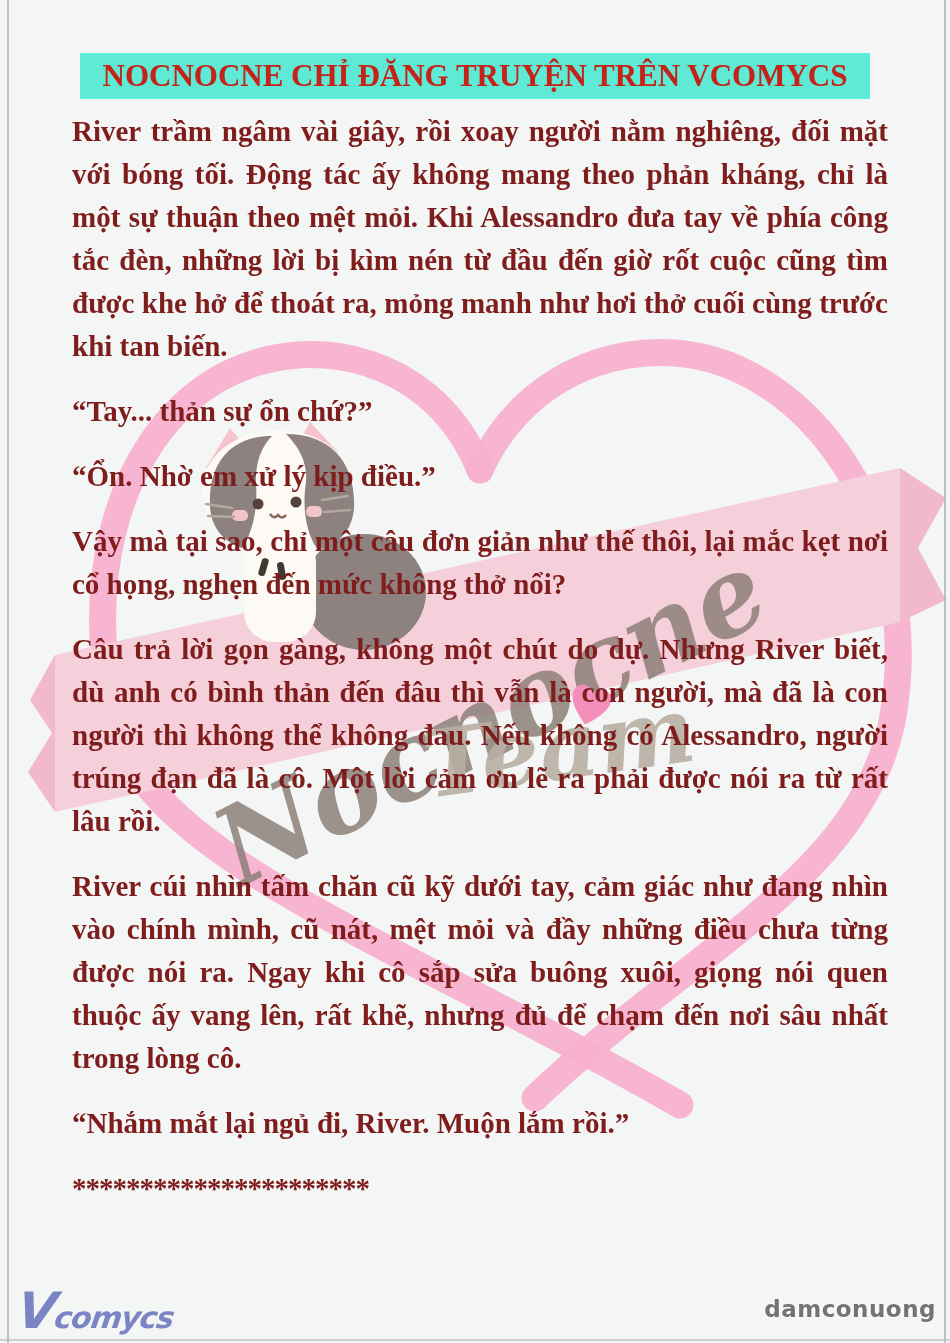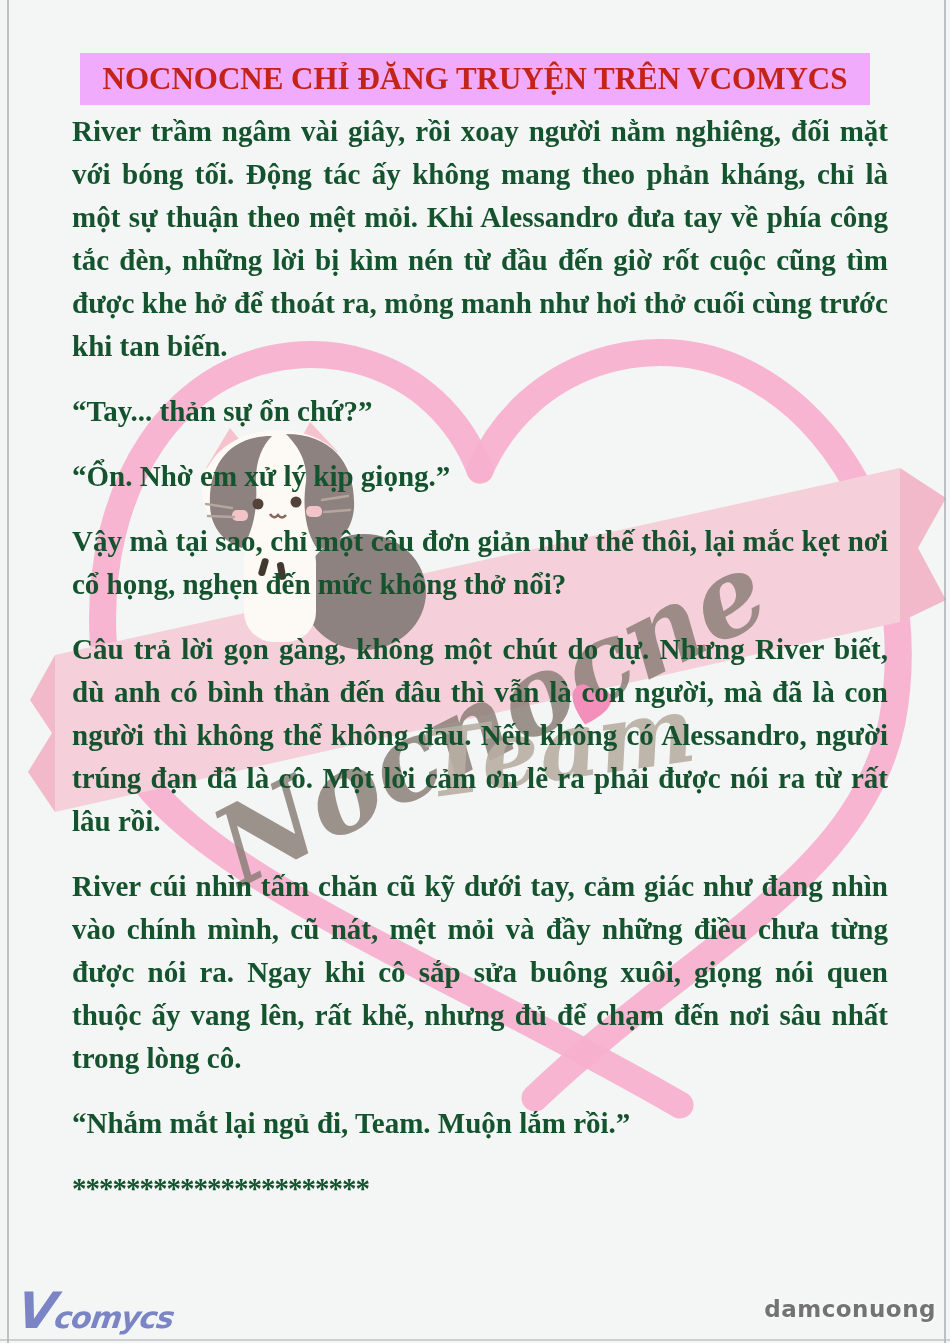--- a/index.html
+++ b/index.html
@@ -12,38 +12,38 @@
   }
 
   
   .edge { position:absolute; background:#9fa4a7; opacity:.65; z-index:4; }
   .edge-left  { left:7px;  top:0; width:2px; height:100%; }
   .edge-right { right:4px; top:0; width:2px; height:100%; }
   .edge-bottom{ left:0; bottom:2px; width:100%; height:2px; background:#b9bcbe; }
 
   
   .header-banner {
-    position:absolute; left:80px; top:53px; width:790px; height:52px;
-    background:#f0abfc; z-index:3;
+    position:absolute; left:80px; top:53px; width:790px; height:46px;
+    background:#5eead4; z-index:3;
     display:flex; align-items:center; justify-content:center;
   }
   .header-banner span {
     font-family:"Liberation Serif", serif;
     font-weight:700; font-size:31px; color:#c42319;
     white-space:nowrap; letter-spacing:0px;
   }
 
   
   .content {
     position:absolute; left:72px; width:816px; top:110px; z-index:2;
   }
   .content p {
     margin:0 0 22px 0;
     font-size:29px; line-height:43px; font-weight:700;
-    color:#14532d; text-align:justify;
+    color:#7f1d1d; text-align:justify;
   }
   .content p.dialogue { text-align:left; }
   .content p.asterisks { letter-spacing:-1px; }
 
   
   .watermark {
     position:absolute; left:0; top:0; width:950px; height:1343px;
     z-index:1; pointer-events:none;
   }
 
@@ -109,22 +109,22 @@
   <path transform="translate(572 678) rotate(14)" d="M24 42 C8 28 0 16 7 7 C14 -1 24 6 24 12 C24 6 34 -1 41 7 C48 16 40 28 24 42 Z" fill="#f48fbc"></path>
 </svg>
 
 <div class="header-banner">
   <span>NOCNOCNE CHỈ ĐĂNG TRUYỆN TRÊN VCOMYCS</span>
 </div>
 
 <div class="content">
   <p>River trầm ngâm vài giây, rồi xoay người nằm nghiêng, đối mặt với bóng tối. Động tác ấy không mang theo phản kháng, chỉ là một sự thuận theo mệt mỏi. Khi Alessandro đưa tay về phía công tắc đèn, những lời bị kìm nén từ đầu đến giờ rốt cuộc cũng tìm được khe hở để thoát ra, mỏng manh như hơi thở cuối cùng trước khi tan biến.</p>
   <p class="dialogue">“Tay... thản sự ổn chứ?”</p>
-  <p class="dialogue">“Ổn. Nhờ em xử lý kịp giọng.”</p>
+  <p class="dialogue">“Ổn. Nhờ em xử lý kịp điều.”</p>
   <p>Vậy mà tại sao, chỉ một câu đơn giản như thế thôi, lại mắc kẹt nơi cổ họng, nghẹn đến mức không thở nổi?</p>
   <p>Câu trả lời gọn gàng, không một chút do dự. Nhưng River biết, dù anh có bình thản đến đâu thì vẫn là con người, mà đã là con người thì không thể không đau. Nếu không có Alessandro, người trúng đạn đã là cô. Một lời cảm ơn lẽ ra phải được nói ra từ rất lâu rồi.</p>
   <p>River cúi nhìn tấm chăn cũ kỹ dưới tay, cảm giác như đang nhìn vào chính mình, cũ nát, mệt mỏi và đầy những điều chưa từng được nói ra. Ngay khi cô sắp sửa buông xuôi, giọng nói quen thuộc ấy vang lên, rất khẽ, nhưng đủ để chạm đến nơi sâu nhất trong lòng cô.</p>
-  <p class="dialogue">“Nhắm mắt lại ngủ đi, Team. Muộn lắm rồi.”</p>
+  <p class="dialogue">“Nhắm mắt lại ngủ đi, River. Muộn lắm rồi.”</p>
   <p class="dialogue asterisks">**********************</p>
 </div>
 
 <span class="vcomycs-logo">Vcomycs</span>
 <span class="credit-tag">damconuong</span>
 
 </body></html>

